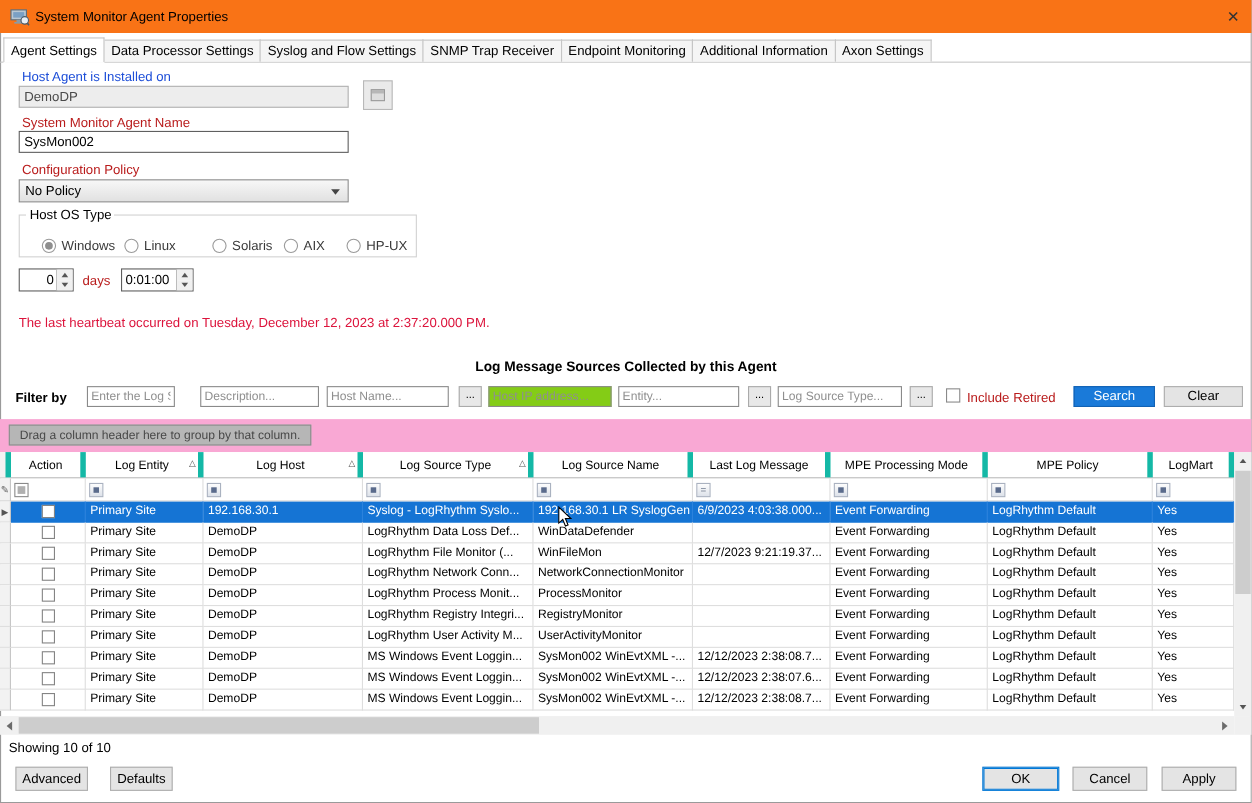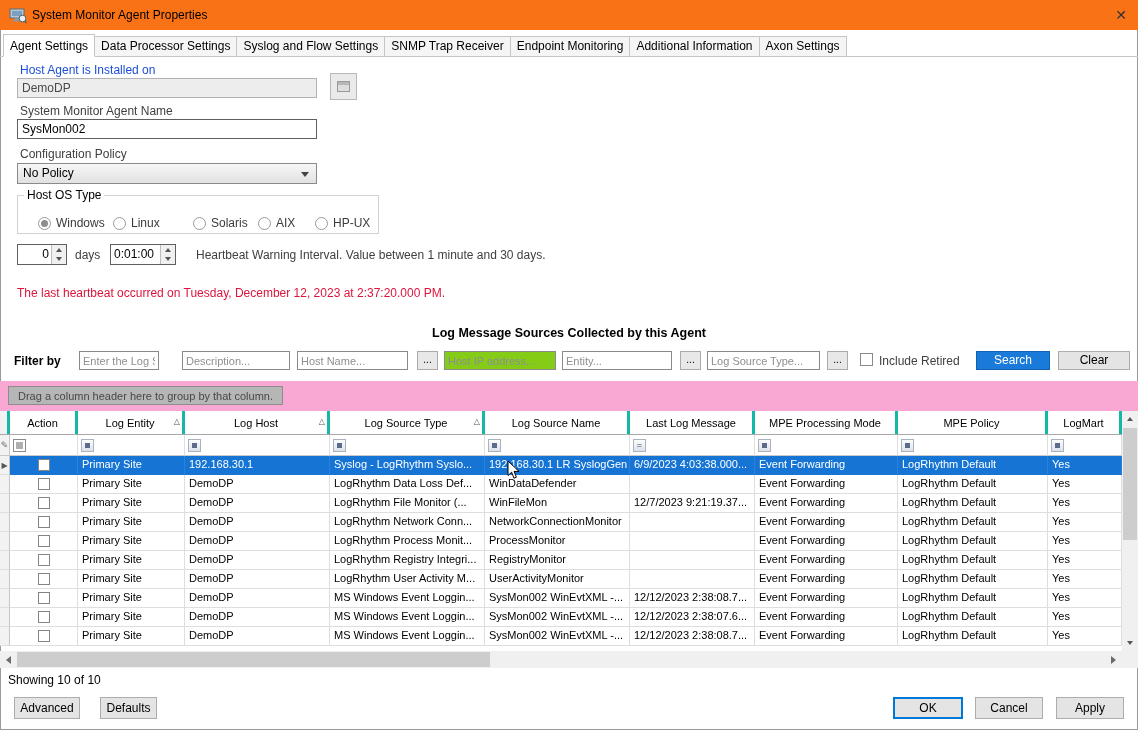--- a/index.html
+++ b/index.html
@@ -16,21 +16,21 @@
 
   
   .tabstrip { position:absolute; top:34px; left:0; right:0; height:23px;
               border-bottom:1px solid #c6c6c6; display:flex; align-items:flex-end; padding-left:3px; }
   .tab { height:20px; line-height:19px; padding:0 6px; border:1px solid #c6c6c6; border-bottom:none;
          background:#f5f5f5; font-size:12px; margin-right:-1px; position:relative; z-index:1; }
   .tab.selected { background:#fff; height:23px; line-height:23px; z-index:3; margin-bottom:-1px;
                   border-bottom:1px solid #fff; }
 
   
-  .lbl { position:absolute; font-size:12px; color:#404040; }
+  .lbl { position:absolute; font-size:12px; color:#b91c1c; }
   .lbl.dim { color:#1d4ed8; }
   .field { position:absolute; border:1px solid #707070; background:#fff; font-size:12px;
            padding:0 4px; line-height:18px; height:20px; overflow:hidden; white-space:nowrap; }
   .field.disabled { background:#ededed; border-color:#b2b2b2; color:#4a4a4a; }
   input.ifield { position:absolute; border:1px solid #8a8a8a; font-size:11px; padding:0 3px; height:19px;
                  font-family:"Liberation Sans", sans-serif; }
   input.ifield::placeholder { color:#8f8f8f; opacity:1; }
   input.ifield:disabled { background:#84cc16; }
   .mini-btn { position:absolute; left:330px; top:73px; width:27px; height:27px; background:#eaeaea;
               border:1px solid #b8b8b8; display:flex; align-items:center; justify-content:center; }
@@ -72,21 +72,21 @@
   .btn.default-focus { border:1px solid #0078d7; box-shadow: inset 0 0 0 1px #0078d7; }
 
   
   .group-band { position:absolute; top:381px; left:0; width:1138px; height:30px; background:#f9a8d4; }
   .group-hint { position:absolute; left:8px; top:5px; height:19px; line-height:18px; padding:0 9px;
                 background:#b6b6b6; border:1px solid #8d8d8d; color:#484848; font-size:11px; }
 
   
   .ghead { position:absolute; top:411px; left:0; width:1122px; height:24px; display:flex; background:#fff;
            border-bottom:1px solid #a8a8a8; }
-  .hcell { position:relative; border-right:3px solid #14b8a6; display:flex; align-items:center;
+  .hcell { position:relative; border-right:5px solid #14b8a6; display:flex; align-items:center;
            justify-content:center; font-size:11px; overflow:hidden; white-space:nowrap; }
   .hcell .sort { position:absolute; right:2px; top:6px; font-size:8px; color:#555; }
   .w0{width:10px;} .w1{width:68px;} .w2{width:107px;} .w3{width:145px;} .w4{width:155px;}
   .w5{width:145px;} .w6{width:125px;} .w7{width:143px;} .w8{width:150px;} .w9{width:74px;}
   .hcell.w0 { background:#f2f2f2; }
 
   .frow { position:absolute; top:435px; left:0; width:1122px; height:21px; display:flex; background:#fff; }
   .fcell { border-right:1px solid #dedede; border-bottom:1px solid #c9c9c9; display:flex; align-items:center;
            padding-left:3px; overflow:hidden; }
   .fcell.w0 { background:#f2f2f2; justify-content:center; padding-left:0; font-size:9px; color:#6a6a6a;
@@ -203,21 +203,20 @@
     <span class="val">0:01:00</span>
     <span class="btns">
       <span class="sbtn">
           <span class="tri-u"></span>
         </span>
       <span class="sbtn">
           <span class="tri-d"></span>
         </span>
     </span>
   </div>
-  <div class="lbl" style="left:196px; top:248px;">Heartbeat Warning Interval. Value between 1 minute and 30 days.</div>
 
   <div class="alert-text">The last heartbeat occurred on Tuesday, December 12, 2023 at 2:37:20.000 PM.</div>
 
   <div class="section-title">Log Message Sources Collected by this Agent</div>
 
   <div class="filter-label">Filter by</div>
   <input class="ifield" style="left: 79px; top: 351px; width: 80px;" placeholder="Enter the Log Source">
   <input class="ifield" style="left: 182px; top: 351px; width: 108px;" placeholder="Description...">
   <input class="ifield" style="left: 297px; top: 351px; width: 111px;" placeholder="Host Name...">
   <div class="dots-btn" style="left:417px; top:351px;">...</div>

